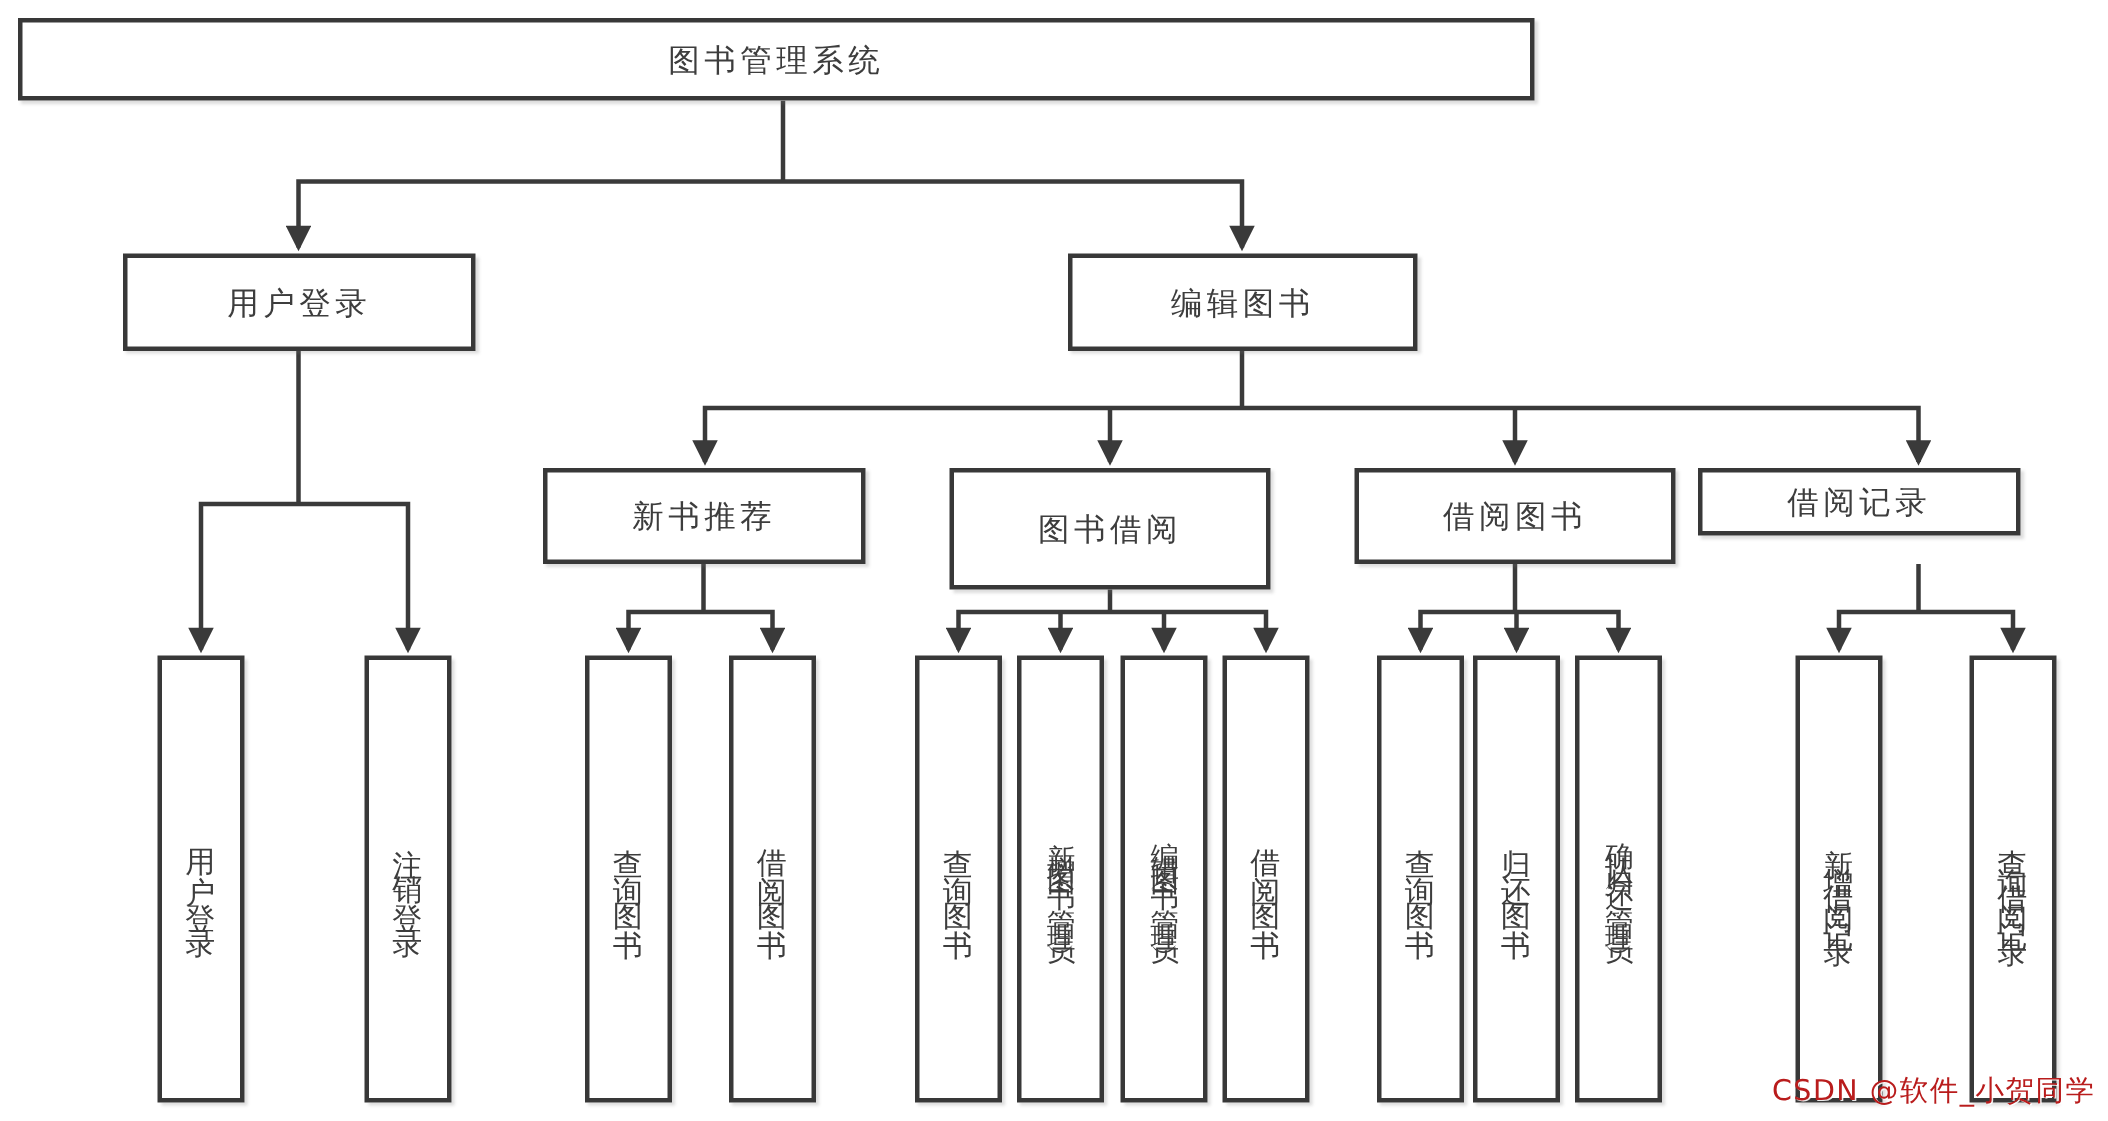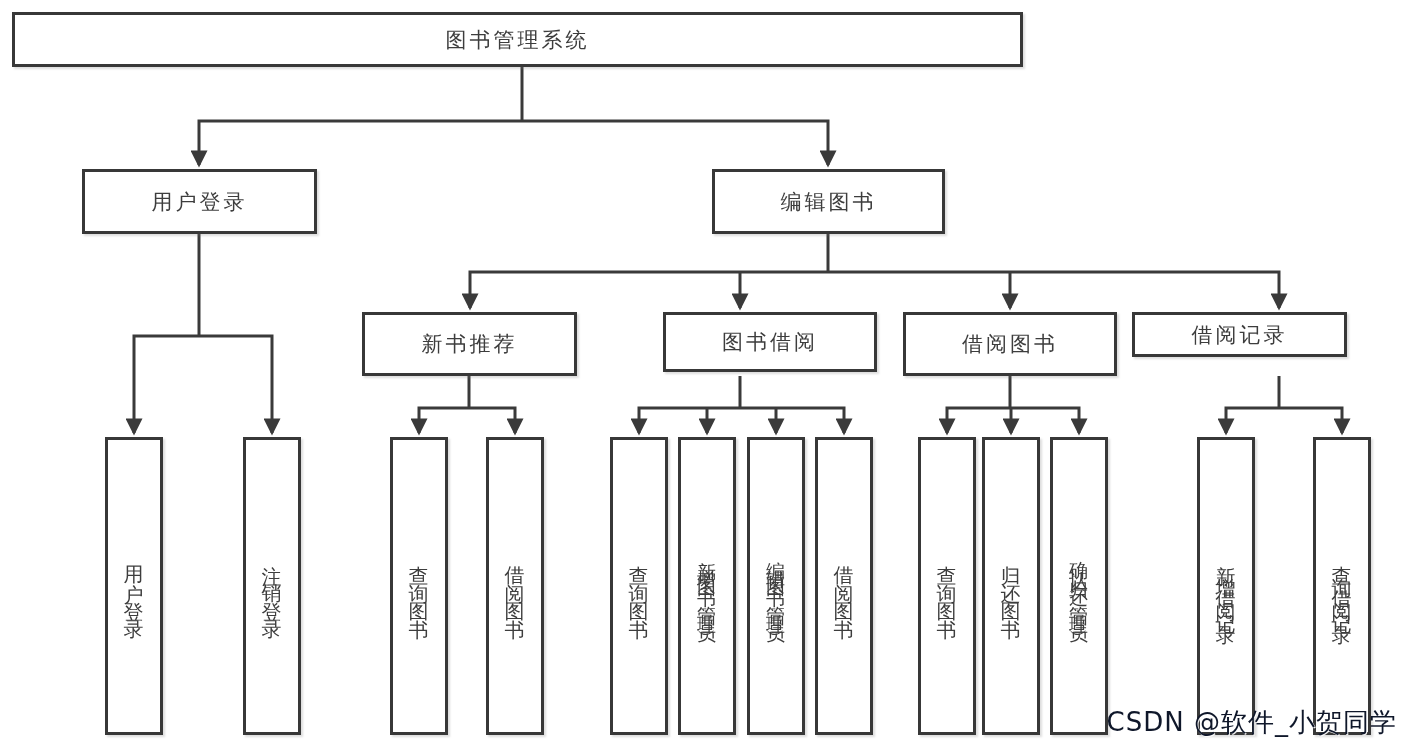--- a/index.html
+++ b/index.html
@@ -21,21 +21,21 @@
   .node.h{font-size:21px;letter-spacing:3px;text-align:right;}
   .node.v{
     writing-mode:vertical-rl;text-orientation:mixed;
     font-size:20px;line-height:1;
   }
   .node.len4{letter-spacing:18px;}
   .node.len6{letter-spacing:12px;}
   .node.len9{letter-spacing:9px;font-size:19px;}
   .watermark{
     position:absolute;right:8px;bottom:7px;z-index:3;
-    font-size:26px;color:#0f172a;letter-spacing:1px;
+    font-size:19px;color:#b91c1c;letter-spacing:1px;
     text-shadow:1px 1px 0 rgba(255,255,255,0.9);
     white-space:nowrap;
   }
 </style>
 </head>
 <body>
 
 <div class="stage">
 
   <svg class="connectors" width="1405" height="747" viewBox="0 0 1405 747">
@@ -72,21 +72,21 @@
     <path d="M1279 376 V408"></path>
     <path d="M1226 433 V408 H1342 V433" marker-start="url(#arw)" marker-end="url(#arw)"></path>
   </svg>
 
   <div class="node h" style="left:12px;top:12px;width:1011px;height:55px;">图书管理系统</div>
 
   <div class="node h" style="left:82px;top:169px;width:235px;height:65px;">用户登录</div>
   <div class="node h" style="left:712px;top:169px;width:233px;height:65px;">编辑图书</div>
 
   <div class="node h" style="left:362px;top:312px;width:215px;height:64px;">新书推荐</div>
-  <div class="node h" style="left:663px;top:312px;width:214px;height:60px;">图书借阅</div>
+  <div class="node h" style="left:633px;top:312px;width:214px;height:81px;">图书借阅</div>
   <div class="node h" style="left:903px;top:312px;width:214px;height:64px;">借阅图书</div>
   <div class="node h" style="left:1132px;top:312px;width:215px;height:45px;">借阅记录</div>
 
   <div class="node v len4" style="left:105px;top:437px;width:58px;height:298px;">用户登录</div>
   <div class="node v len4" style="left:243px;top:437px;width:58px;height:298px;">注销登录</div>
 
   <div class="node v len4" style="left:390px;top:437px;width:58px;height:298px;">查询图书</div>
   <div class="node v len4" style="left:486px;top:437px;width:58px;height:298px;">借阅图书</div>
 
   <div class="node v len4" style="left:610px;top:437px;width:58px;height:298px;">查询图书</div>

